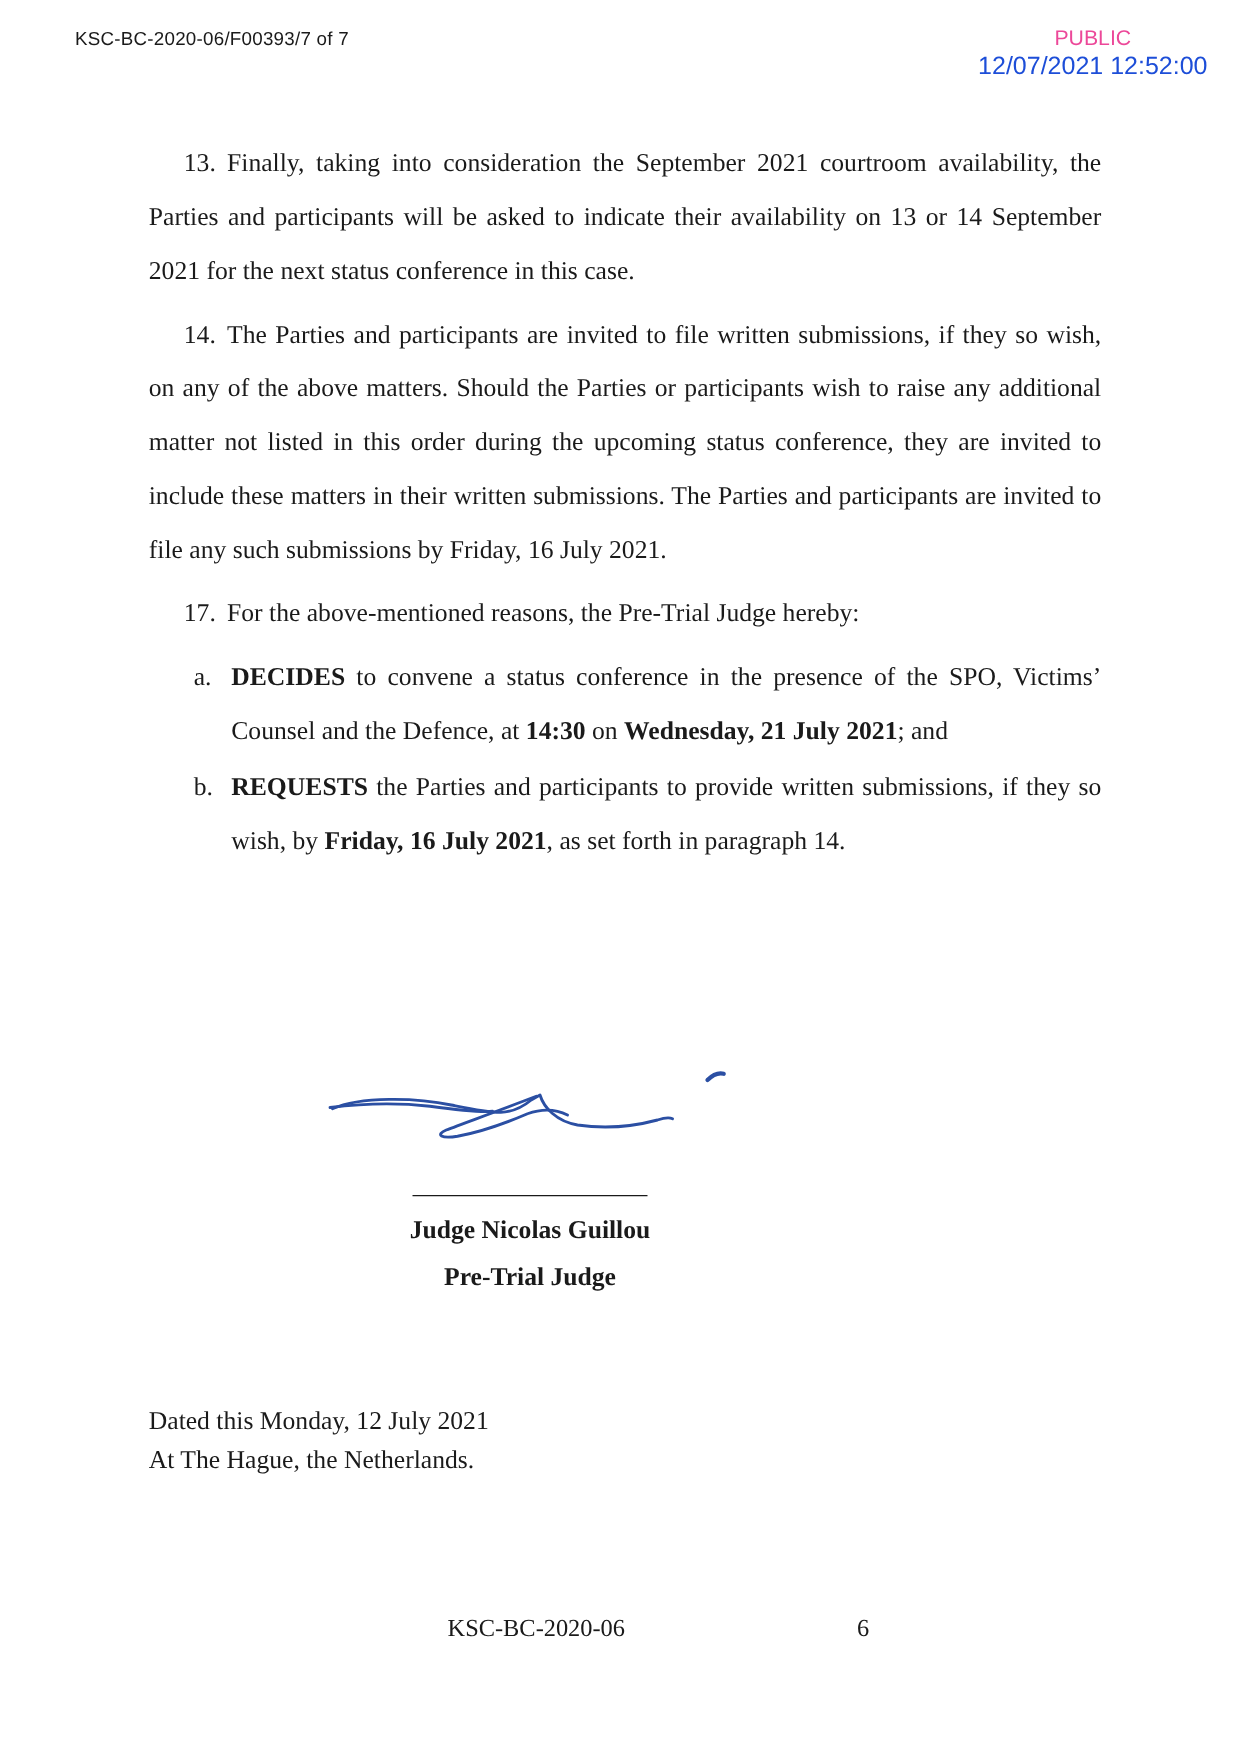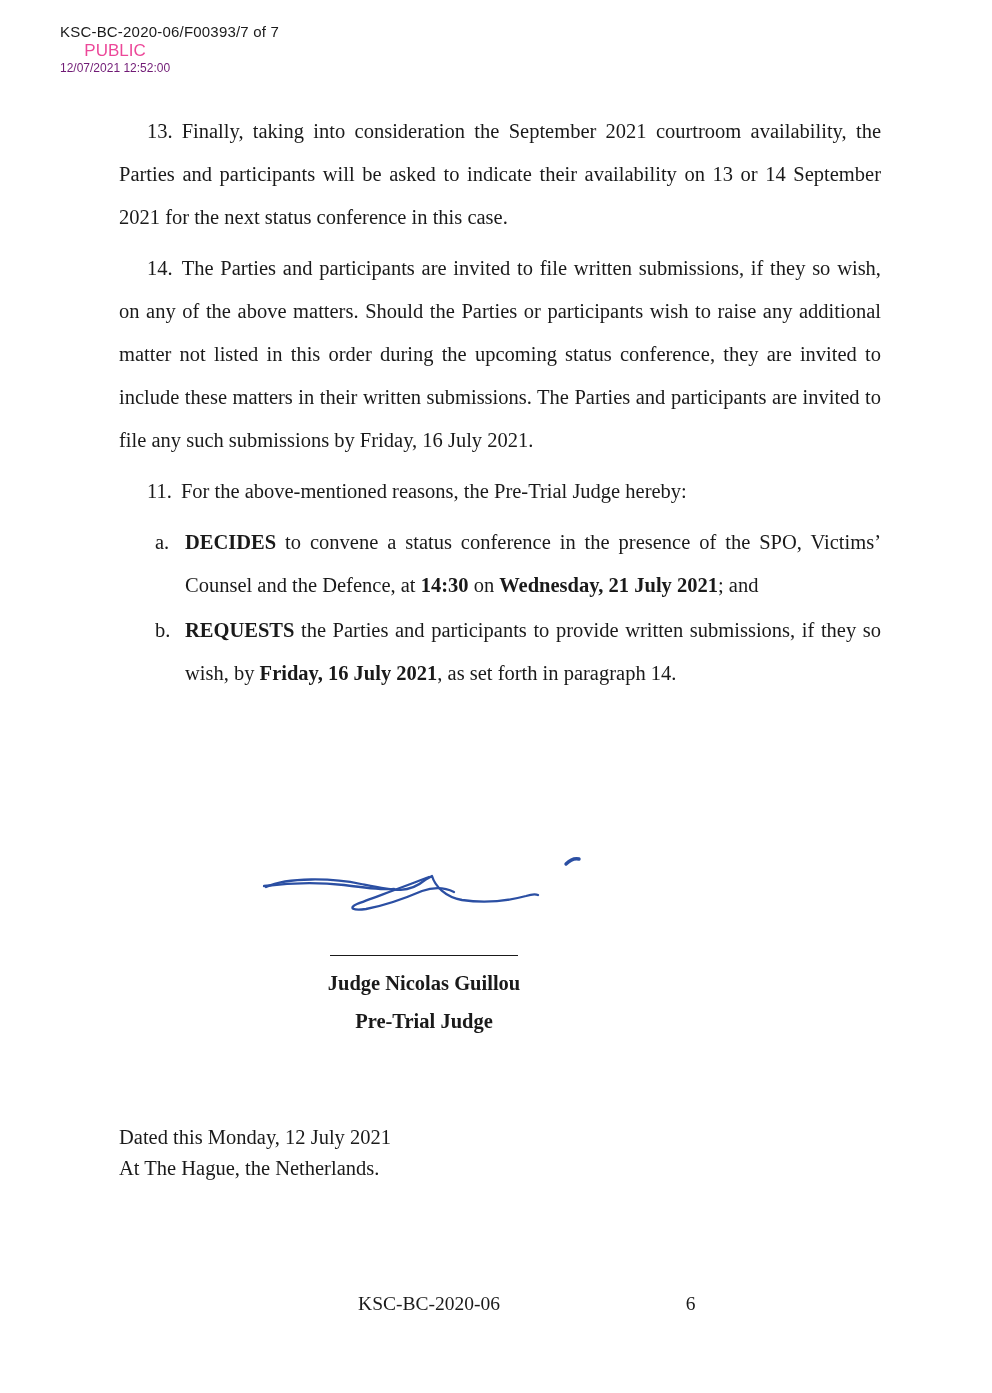--- a/index.html
+++ b/index.html
@@ -10,26 +10,25 @@
     font-family: "Liberation Serif", serif;
     position: relative;
     overflow: hidden;
   }
 
   
   .page-header {
     position: absolute; top: 20px; left: 60px; right: 26px;
     display: flex; justify-content: space-between; align-items: flex-start;
     font-family: "Liberation Sans", sans-serif;
-    flex-direction: column;
   }
   .case-ref { font-size: 15px; letter-spacing: 0.2px; padding-top: 3px; }
   .stamp { text-align: center; line-height: 1.25; }
   .stamp .public { font-size: 17px; font-weight: 500; }
-  .stamp .timestamp { font-size: 12px; color: #701a75; }
+  .stamp .timestamp { font-size: 20px; color: #1d4ed8; }
 
   
   .content {
     position: absolute; top: 110px; left: 119px; right: 111px;
     font-size: 20.5px;
   }
   .para {
     text-align: justify;
     line-height: 43px;
     margin: 0;
@@ -102,21 +101,21 @@
   </div>
 </div>
 
 <div class="content">
 
   <p class="para"><span class="pnum">13.</span><span>Finally, taking into consideration the September 2021 courtroom availability, the Parties and participants will be asked to indicate their availability on 13 or 14 September 2021 for the next status conference in this case.</span></p>
 
   <p class="para"><span class="pnum">14.</span><span>The Parties and participants are invited to file written submissions, if they so wish, on any of the above matters. Should the Parties or participants wish to raise any additional matter not listed in this order during the upcoming status conference, they are invited to include these matters in their written submissions. The Parties and participants are invited to file any such submissions by Friday, 16 July 2021.</span></p>
 
 
-  <p class="para para-15"><span class="pnum">11.</span><span>For the above-mentioned reasons, the Pre-Trial Judge hereby:</span></p>
+  <p class="para para-15"><span class="pnum">17.</span><span>For the above-mentioned reasons, the Pre-Trial Judge hereby:</span></p>
 
   <div class="disposition">
     <div class="disp-item">
       <span class="item-label">a.</span>
       <span><span class="bold">DECIDES</span><span> to convene a status conference in the presence of the SPO, Victims’ Counsel and the Defence, at </span><span class="bold">14:30</span><span> on </span><span class="bold">Wednesday, 21 July 2021</span><span>; and</span></span>
     </div>
     <div class="disp-item">
       <span class="item-label">b.</span>
       <span><span class="bold">REQUESTS</span><span> the Parties and participants to provide written submissions, if they so wish, by </span><span class="bold">Friday, 16 July 2021</span><span>, as set forth in paragraph 14.</span></span>
     </div>

